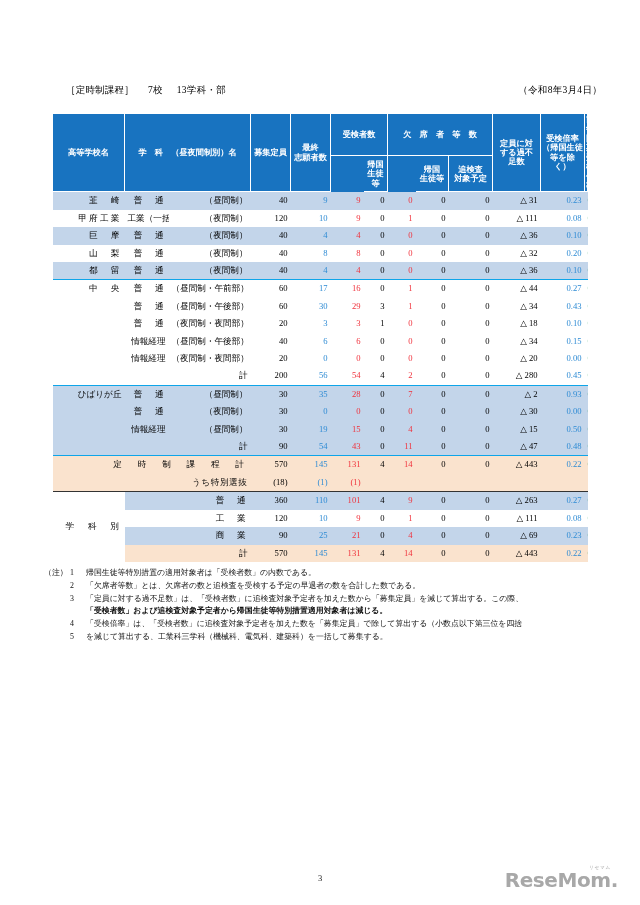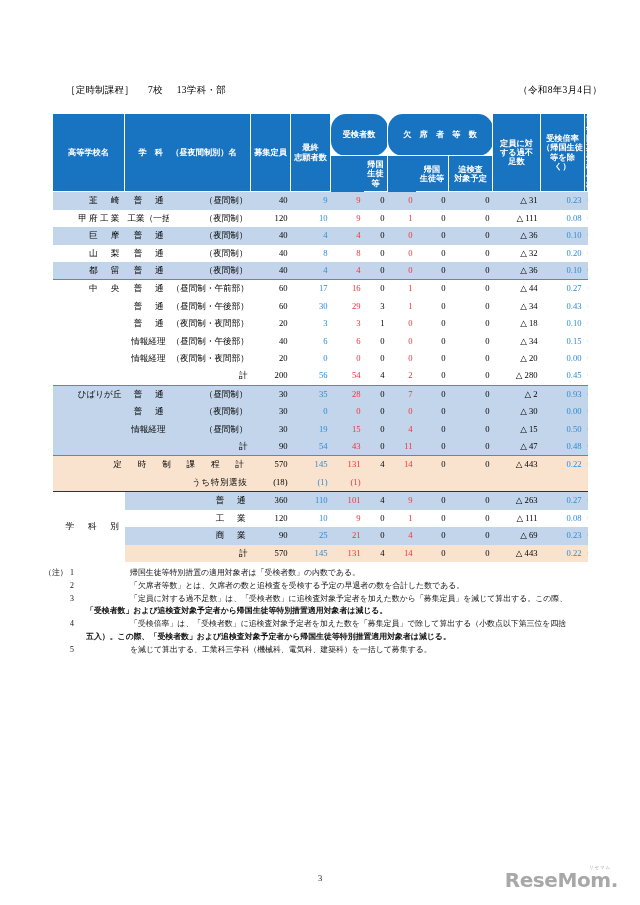--- a/index.html
+++ b/index.html
@@ -58,21 +58,21 @@
     font-weight: bold;
     border: 1px solid #ffffff;
     padding: 1px 1px;
     line-height: 1.15;
     vertical-align: middle;
     text-align: center;
   }
   table.main thead tr.h1 th { height: 34px; }
   table.main thead tr.h2 th { height: 24px; }
 
-  th.outer-top { vertical-align: top; padding-top: 4px; border-radius: 15px; }
+  th.outer-top { vertical-align: top; padding-top: 4px; }
   th.tall { vertical-align: middle; }
   th.leftalign { text-align: left; padding-left: 4px; margin-left: 16px; }
 
   table.main td {
     border: none;
     padding: 0 3px;
     height: 17.4px;
     line-height: 17.4px;
     font-size: 8.6px;
     text-align: right;
@@ -122,21 +122,21 @@
     left: 44px;
     top: 567px;
     width: 560px;
     font-size: 7.9px;
     line-height: 1.62;
     color: #111111;
   }
   .note-line { display: flex; }
   .note-mark { width: 26px; flex: 0 0 26px; text-align: left; }
   .note-num  { width: 16px; flex: 0 0 16px; text-align: left; }
-  .note-body { flex: 1; margin-left: 44px; }
+  .note-body { flex: 1; }
   .note-indent { padding-left: 42px; font-weight: bold; }
 
   
   .page-number {
     position: absolute;
     left: 0; right: 0;
     top: 873px;
     text-align: center;
     font-size: 8.5px;
     color: #222222;
@@ -544,23 +544,20 @@
       </div>
       <div class="note-line">
         <div class="note-indent">「受検者数」および追検査対象予定者から帰国生徒等特別措置適用対象者は減じる。</div>
       </div>
       <div class="note-line">
         <span class="note-mark"></span>
         <span class="note-num">4</span>
         <span class="note-body">「受検倍率」は、「受検者数」に追検査対象予定者を加えた数を「募集定員」で除して算出する（小数点以下第三位を四捨</span>
       </div>
       <div class="note-line">
-        <div class="note-indent">五入）。この際、「受検者数」および追検査対象予定者から帰国生徒等特別措置適用対象者は減じる。</div>
-      </div>
-      <div class="note-line">
         <span class="note-mark"></span>
         <span class="note-num">5</span>
         <span class="note-body">を減じて算出する、工業科三学科（機械科、電気科、建築科）を一括して募集する。</span>
       </div>
     </div>
 
   <div class="page-number">3</div>
   <div class="logo">
     <span class="kana">リセマム</span>
     <span class="mark">ReseMom.</span>

